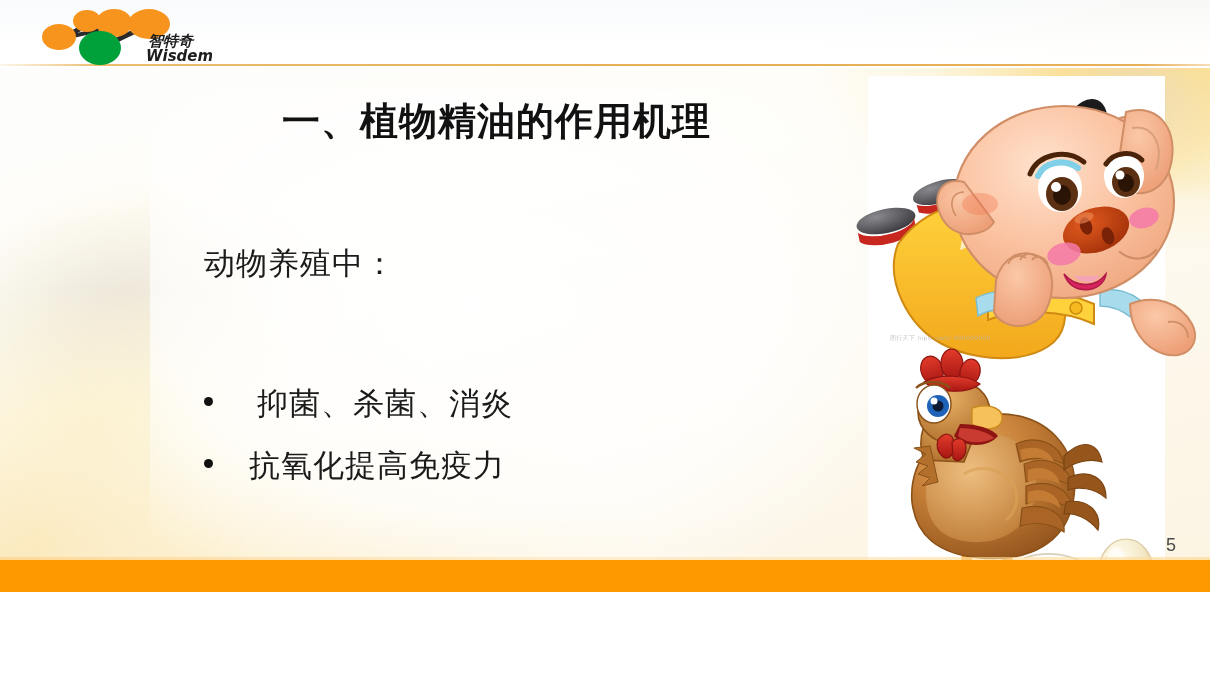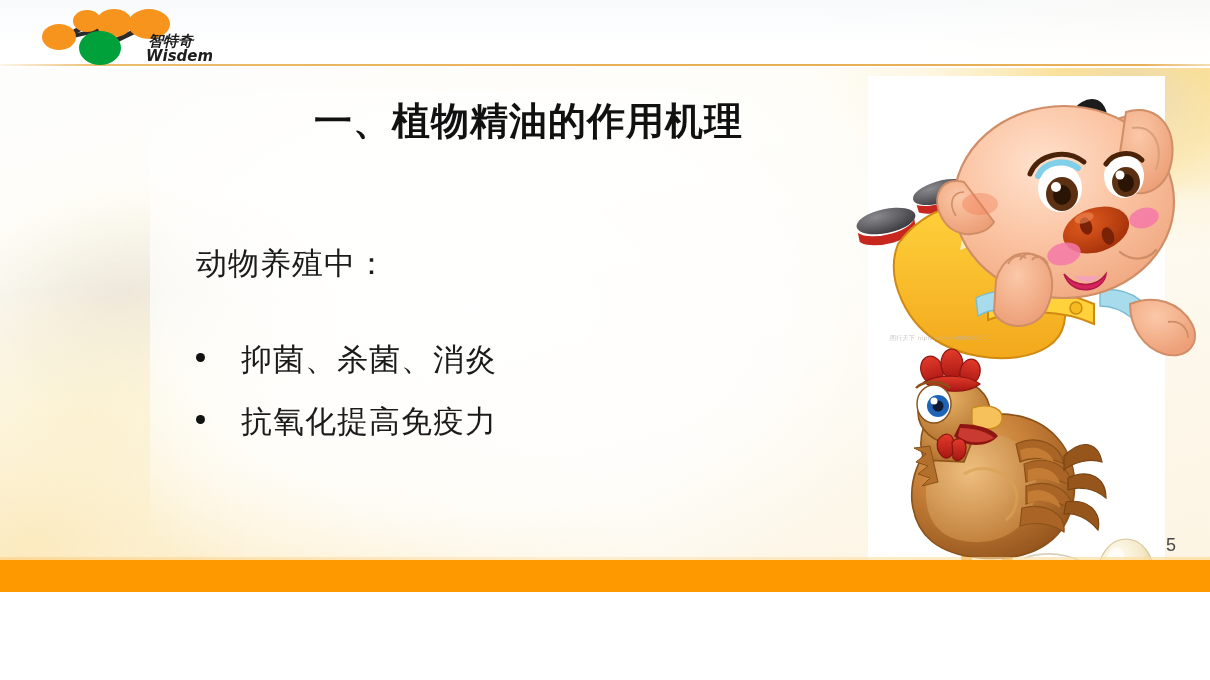--- a/index.html
+++ b/index.html
@@ -97,27 +97,26 @@
   
   .slide-title {
     position: absolute;
     left: 282px; top: 96px;
     font-family: "DejaVu Sans", "Liberation Sans", sans-serif;
     font-size: 38px;
     font-weight: bold;
     color: #111111;
     letter-spacing: 1px;
     white-space: nowrap;
-    margin-left: 32px;
   }
 
   
   .body-block {
     position: absolute;
-    left: 196px; top: 246px;
+    left: 204px; top: 246px;
     width: 620px;
   }
   .lead-line {
     font-family: "DejaVu Serif", "Liberation Serif", serif;
     font-size: 31px;
     color: #1b1b1b;
     line-height: 1.1;
     letter-spacing: 1px;
   }
   .bullet-list {
@@ -127,21 +126,21 @@
   }
   .bullet-item {
     display: flex;
     align-items: baseline;
     font-family: "DejaVu Serif", "Liberation Serif", serif;
     font-size: 31px;
     color: #1b1b1b;
     letter-spacing: 1px;
     line-height: 1.1;
   }
-  .bullet-item.first { margin-top: 62px; }
+  .bullet-item.first { margin-top: 106px; gap: 8px; }
   .bullet-item.second { margin-top: 28px; }
   .bullet-dot {
     flex: 0 0 auto;
     width: 9px; height: 9px;
     border-radius: 50%;
     background: #111;
     position: relative;
     top: -8px;
     margin-right: 36px;
   }

